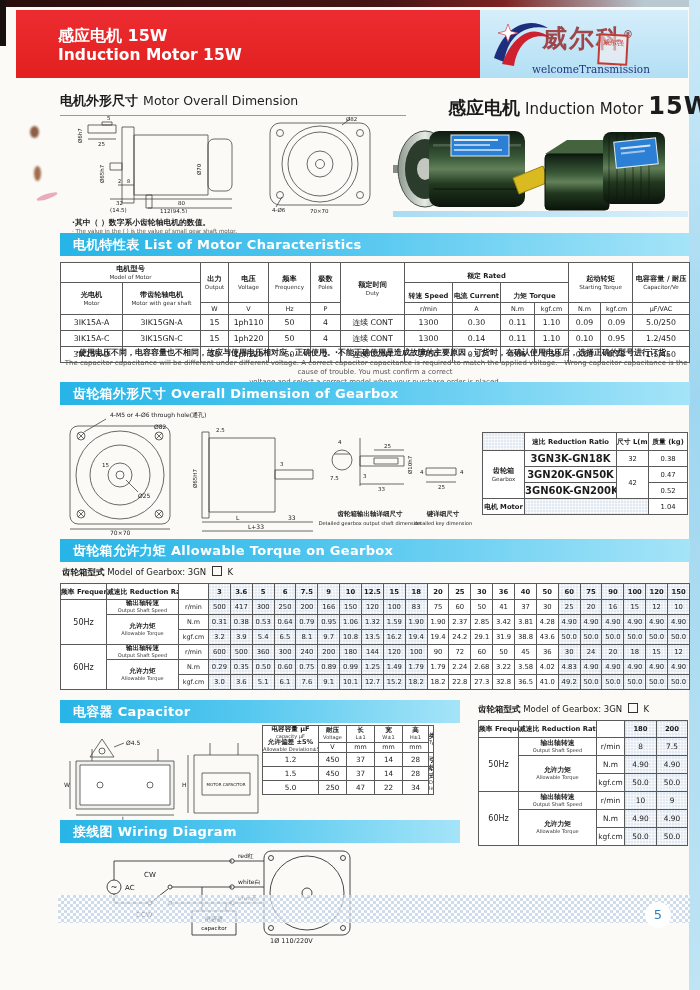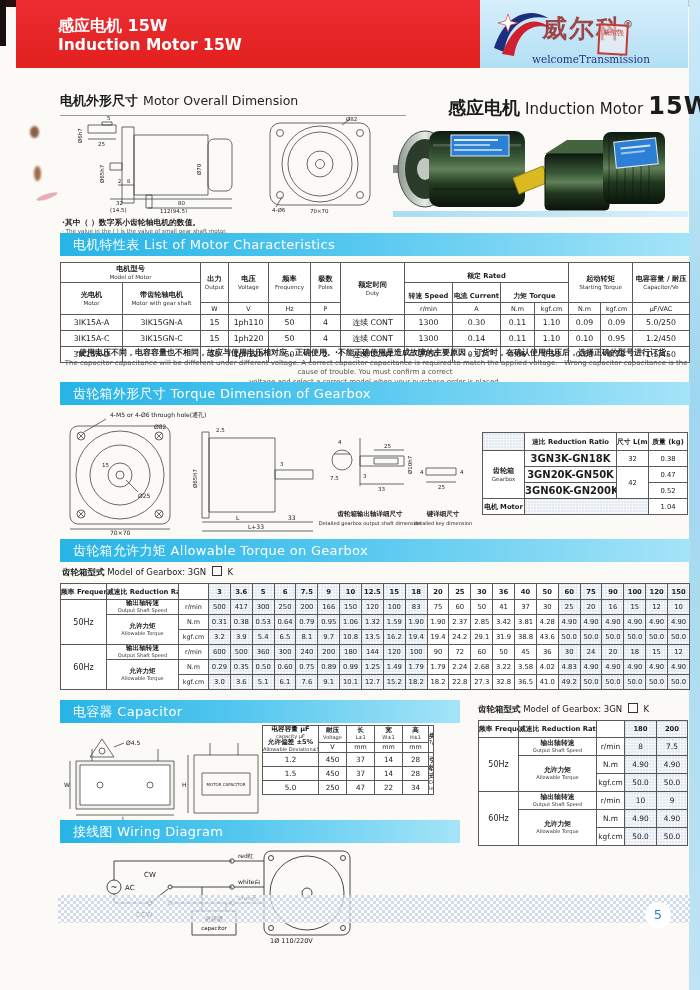--- a/index.html
+++ b/index.html
@@ -14,42 +14,42 @@
   .speck1{left:30px;top:126px;width:9px;height:12px;background:#7a4326;border-radius:50%;filter:blur(1px);opacity:.85;}
   .speck2{left:34px;top:166px;width:7px;height:15px;background:#8a4a22;border-radius:50%;filter:blur(1px);opacity:.8;}
   .pink-mark{left:36px;top:194px;width:22px;height:5px;background:#e38aa0;border-radius:50%;transform:rotate(-18deg);opacity:.7;}
   .red-scribble{left:646px;top:243px;width:16px;height:7px;background:#c13a30;border-radius:50%;transform:rotate(-12deg);opacity:.65;}
   .bottom-band{left:58px;top:895px;width:632px;height:28px;opacity:.75;
     background:repeating-conic-gradient(#c3d2e6 0% 25%,#ffffff 0% 50%);background-size:6px 6px;}
   .page-num{left:645px;top:902px;width:26px;height:26px;background:#fff;border-radius:50%;
     text-align:center;line-height:26px;font-size:13px;color:#2f7fc1;}
 
   
-  .banner{left:16px;top:0;width:672px;height:68px;display:flex;}
+  .banner{left:16px;top:10px;width:672px;height:68px;display:flex;}
   .banner-red{flex:1;background:linear-gradient(180deg,#ec2c31,#e2201f);color:#fff;padding:16px 0 0 42px;}
   .banner-red .t1{font-size:16px;font-weight:bold;line-height:1.25;display:block;}
   .banner-red .t2{font-size:15.5px;font-weight:bold;line-height:1.2;display:block;}
   .logo-box{width:208px;background:linear-gradient(180deg,#d6eefb,#b2dff4);position:relative;}
   .brand{position:absolute;left:62px;top:12px;font-size:25px;font-weight:bold;color:#993134;opacity:.88;letter-spacing:2px;}
   .brand sup{font-size:10px;color:#7c2a2c;}
   .stamp{position:absolute;left:118px;top:24px;width:26px;height:24px;border:2px solid #c23a33;transform:rotate(3deg);
          font-size:7px;color:#c23a33;text-align:center;line-height:1.2;padding-top:3px;background:rgba(255,240,238,.55);}
   .tagline{position:absolute;left:52px;bottom:3px;font-family:"DejaVu Serif",serif;font-size:10.5px;color:#24357d;}
 
   
   .h1{left:60px;top:90px;width:346px;border-bottom:1px solid #9a9a96;padding-bottom:5px;}
   .h1 .cnh{font-size:13px;font-weight:bold;}
   .h1 .enh{font-size:12.5px;color:#222;}
   .prod-head{left:448px;top:92px;white-space:nowrap;}
   .prod-head .cnh{font-size:18px;font-weight:bold;}
   .prod-head .enh{font-size:15px;}
   .prod-head .pw{font-size:24px;font-weight:bold;letter-spacing:1px;}
-  .bar{background:linear-gradient(90deg,#27b4e6,#53c7ef 45%,#a5e4f8);color:#fff;font-weight:normal;
+  .bar{background:linear-gradient(90deg,#27b4e6,#53c7ef 45%,#a5e4f8);color:#fff;font-weight:bold;
        font-size:13px;line-height:23px;height:23px;padding-left:13px;letter-spacing:.3px;white-space:nowrap;}
-  .note-sm{font-size:7.8px;color:#222;}
+  .note-sm{font-size:7.8px;color:#222;margin-left:10px;}
   .note-sm .en{color:#555;font-weight:normal;}
   .note-par{left:62px;top:347px;width:626px;text-align:center;}
   .note-par .cnl{font-size:8px;font-weight:bold;color:#222;display:block;margin-bottom:1px;}
   .note-par .enl{font-size:7px;color:#555;display:block;line-height:1.35;}
   .model-line{font-size:8.5px;white-space:nowrap;}
   .model-line .cnb{font-weight:bold;}
   .model-line .sq{display:inline-block;width:8px;height:8px;border:1px solid #333;vertical-align:-1px;margin:0 3px;}
 
   
   table{border-collapse:collapse;table-layout:fixed;background:#fff;}
@@ -375,21 +375,21 @@
         </tr>
     </tbody>
   </table>
 
   <div class="abs note-par">
     <span class="cnl">·使用电压不同，电容容量也不相同，故应与使用电压相对应，正确使用。·不能正确使用是造成故障的主要原因，订货时，在确认使用电压后，选择正确的型号进行订货。</span>
     <span class="enl">·The capacitor capacitance will be different under different voltage. A correct capacitor capacitance is required to match the applied voltage. · Wrong capacitor capacitance is the cause of trouble. You must confirm a correct</span>
     <span class="enl">voltage and select a correct model when your purchase order is placed.</span>
   </div>
 
-  <div class="abs bar" style="left:60px;top:382px;width:617px">齿轮箱外形尺寸 Torque Dimension of Gearbox</div>
+  <div class="abs bar" style="left:60px;top:382px;width:617px">齿轮箱外形尺寸 Overall Dimension of Gearbox</div>
 
   <svg class="abs dwg" style="left:58px;top:408px" width="415" height="128" viewBox="0 0 415 128" fill="none" stroke="#444" stroke-width="0.8">
     <text x="52" y="9" font-size="6" stroke="none">4-M5 or 4-Ø6 through hole(通孔)</text>
     <line x1="48" y1="11" x2="26" y2="24"></line>
     <rect x="12" y="18" width="100" height="98" rx="8"></rect>
     <circle cx="62" cy="67" r="44"></circle>
       <circle cx="62" cy="67" r="30"></circle>
       <circle cx="62" cy="67" r="12"></circle>
       <circle cx="62" cy="67" r="4"></circle>
     <g>

